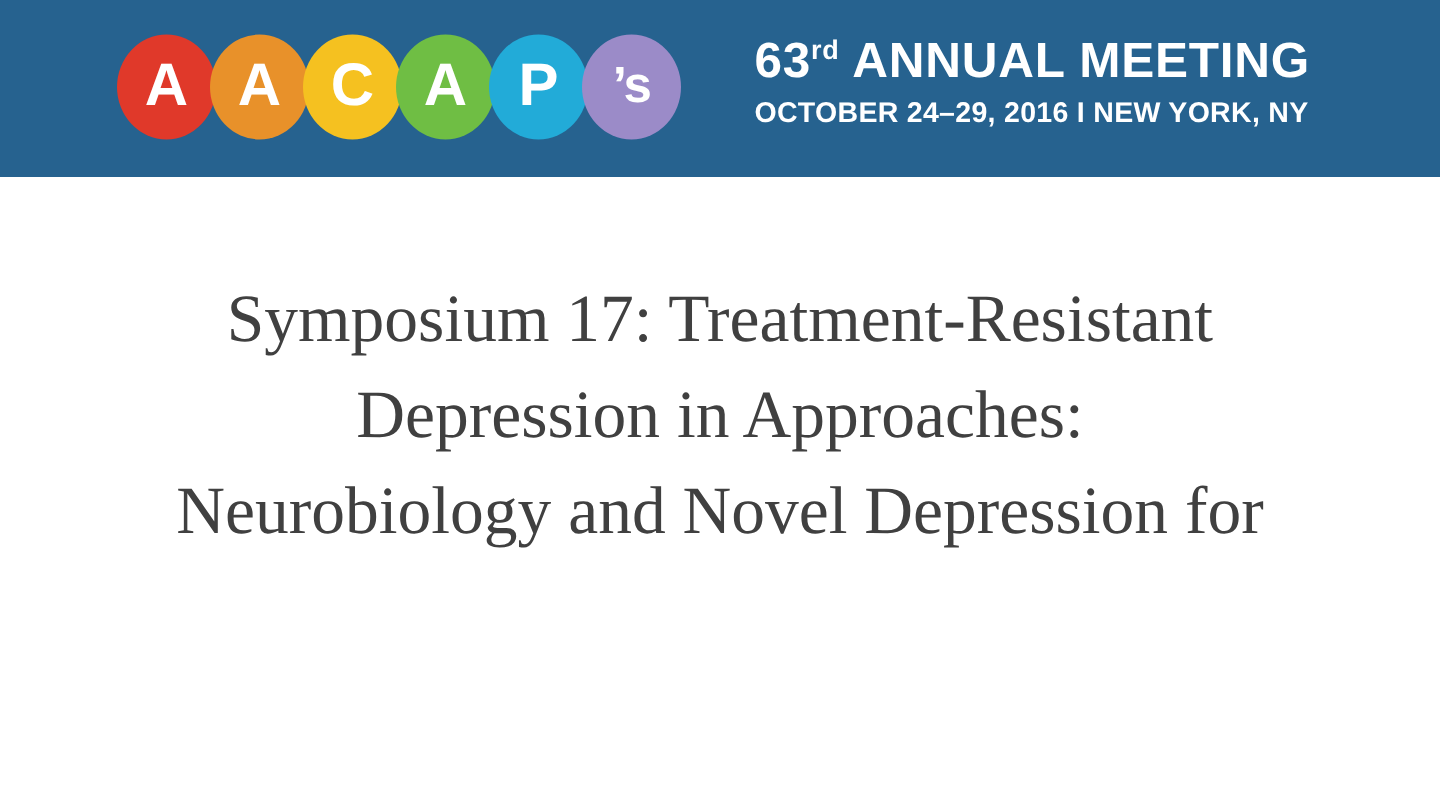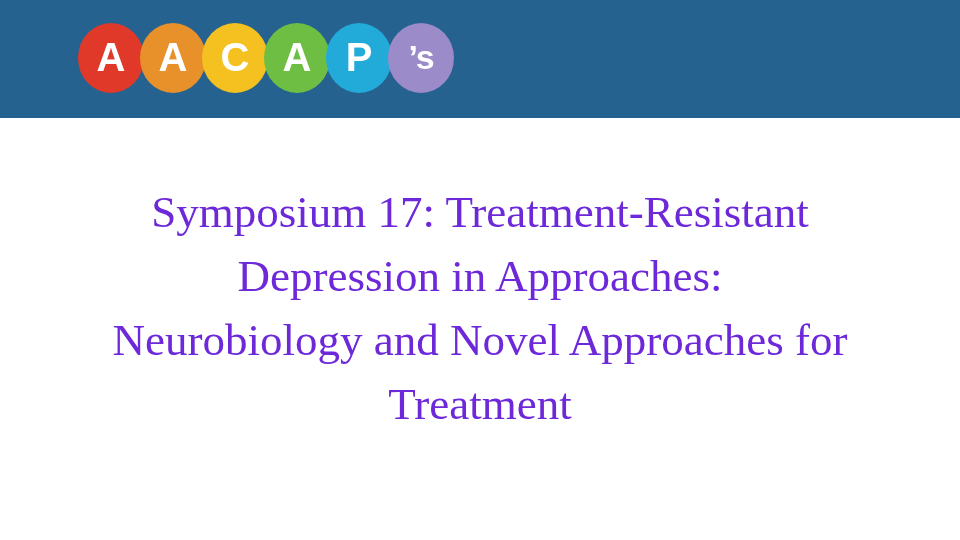--- a/index.html
+++ b/index.html
@@ -102,21 +102,21 @@
     align-items: flex-start;
     justify-content: center;
   }
   .slide-title {
     width: 900px;
     margin-top: 62px;
     text-align: center;
     font-family: "Liberation Serif", serif;
     font-size: 45px;
     line-height: 64px;
-    color: #6d28d9;
+    color: #404040;
     font-weight: normal;
   }
   .title-line {
     display: block;
     white-space: nowrap;
   }
 </style>
 </head>
 <body>
 
@@ -138,25 +138,28 @@
         <span>A</span>
       </div>
       <div class="bubble" style="background:#22abd8;">
         <span>P</span>
       </div>
       <div class="bubble b-apos" style="background:#9b8bc8;">
         <span>’s</span>
       </div>
     </div>
 
+    <div class="meeting-text">
+      <div class="meeting-line1"><span>63</span><sup>rd</sup><span> ANNUAL MEETING</span></div>
+      <div class="meeting-line2">OCTOBER 24–29, 2016 I NEW YORK, NY</div>
+    </div>
 
   </div>
 
   <div class="title-area">
     <h1 class="slide-title">
       <span class="title-line">Symposium 17: Treatment-Resistant</span>
       <span class="title-line">Depression in Approaches:</span>
-      <span class="title-line">Neurobiology and Novel Approaches for</span>
-      <span class="title-line">Treatment</span>
+      <span class="title-line">Neurobiology and Novel Depression for</span>
     </h1>
   </div>
 
 </div>
 
 </body></html>

